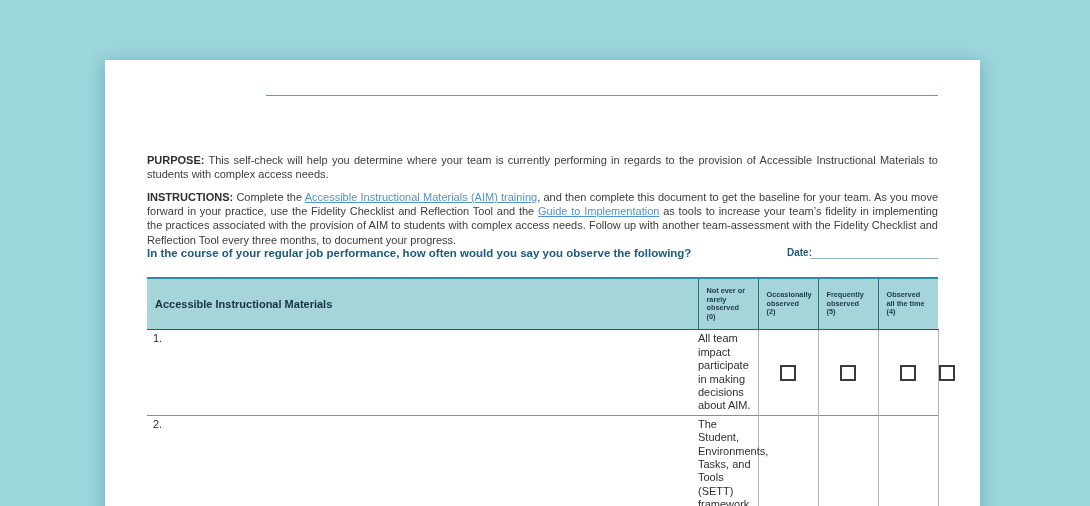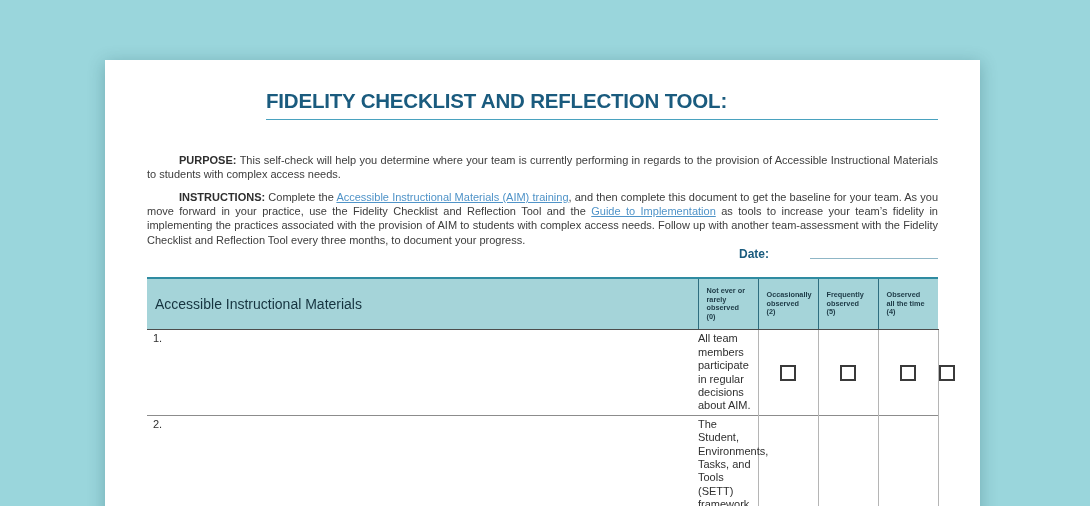--- a/index.html
+++ b/index.html
@@ -29,53 +29,53 @@
   }
   .titleblock{position:absolute;left:161px;top:29px;width:672px;}
   .doc-title{font-size:20.5px;font-weight:bold;color:#1a5b7e;letter-spacing:-0.2px;}
   .doc-subtitle{font-size:15.5px;font-weight:bold;color:#1a5b7e;margin-top:5px;}
   .title-rule{margin-top:6px;border-bottom:1.6px solid #4aa2bf;width:672px;}
   
   .para{
     position:absolute;left:42px;width:791px;
     font-size:11px;line-height:14.2px;color:#3c3c3c;text-align:justify;
   }
-  .para b{color:#2e2e2e;margin-left:32px;}
+  .para b{color:#2e2e2e;}
   .para a{color:#4f93c8;text-decoration:underline;cursor:pointer;}
   .p-purpose{top:93px;}
   .p-instructions{top:130px;}
   
   .question-row{position:absolute;left:42px;top:187px;width:791px;height:16px;}
   .question{
     position:absolute;left:0;top:0;
     font-size:11.5px;font-weight:bold;color:#1a5b7e;white-space:nowrap;
   }
   .date-label{
-    position:absolute;left:592px;top:0;
-    font-size:12px;font-weight:bold;color:#1a5b7e;
+    position:absolute;left:640px;top:0;
+    font-size:10px;font-weight:bold;color:#1a5b7e;
   }
   .date-line{
     position:absolute;left:663px;top:11px;width:128px;
     border-bottom:1.2px solid #8fb6c6;
   }
   
   .checklist{
     position:absolute;left:42px;top:217px;width:791px;
     border-collapse:collapse;table-layout:fixed;
     border-top:2px solid #2f8ba1;
   }
   .checklist col.c-desc{width:551px;}
   .checklist col.c-rate{width:60px;}
   .checklist thead th{
     background:#a5d4d9;height:29px;padding:8px;
     border-bottom:1.8px solid #4d4d4d;vertical-align:middle;text-align:left;
   }
   .checklist thead th + th{border-left:1px solid #2f6e80;}
   .th-first{
-    font-size:14px;font-weight:normal;color:#15333f;padding-left:6px;
+    font-size:11px;font-weight:bold;color:#15333f;padding-left:6px;
   }
   .th-rate{
     font-size:7.3px;font-weight:bold;color:#1d3a46;line-height:8.6px;
     padding:2px 2px 2px 6px;
   }
   .checklist tbody tr{border-bottom:1px solid #8c8c8c;}
   .checklist tbody td{padding:0;vertical-align:top;}
   .td-num{
     width:29px;font-size:11px;color:#2f2f2f;padding:2px 0 1px 6px !important;
   }
@@ -91,29 +91,29 @@
     border:2px solid #3a3a3a;vertical-align:middle;
   }
 </style>
 </head>
 <body>
 
 <div class="paper">
 
 
   <div class="titleblock">
-    <div class="doc-title">FIDELITY CHECKLIST AND REFLECTION TOOL:</div>
     <div class="title-rule"></div>
   </div>
 
   <div class="para p-purpose"><b>PURPOSE:</b><span> This self-check will help you determine where your team is currently performing in regards to the provision of Accessible Instructional Materials to students with complex access needs.</span></div>
 
   <div class="para p-instructions"><b>INSTRUCTIONS:</b><span> Complete the </span><a>Accessible Instructional Materials (AIM) training</a><span>, and then complete this document to get the baseline for your team. As you move forward in your practice, use the Fidelity Checklist and Reflection Tool and the </span><a>Guide to Implementation</a><span> as tools to increase your team’s fidelity in implementing the practices associated with the provision of AIM to students with complex access needs. Follow up with another team-assessment with the Fidelity Checklist and Reflection Tool every three months, to document your progress.</span></div>
 
   <div class="question-row">
+    <span class="question">In the course of your regular job performance, how often would you say you observe the following?</span>
     <span class="date-label">Date:</span>
     <span class="date-line"></span>
   </div>
 
   <table class="checklist">
     <colgroup>
       <col class="c-desc">
         <col class="c-rate">
         <col class="c-rate">
         <col class="c-rate">
@@ -124,21 +124,21 @@
         <th class="th-first" colspan="1">Accessible Instructional Materials</th>
         <th class="th-rate">Not ever or rarely observed (0)</th>
         <th class="th-rate">Occasionally observed (2)</th>
         <th class="th-rate">Frequently observed (5)</th>
         <th class="th-rate">Observed all the time (4)</th>
       </tr>
     </thead>
     <tbody>
         <tr style="height: 18px;">
     <td class="td-num">1.</td>
-    <td class="td-text">All team members participate in regular decisions about AIM.</td>
+    <td class="td-text">All team impact participate in making decisions about AIM.</td>
     <td class="td-box"><span class="cbx"></span></td>
     <td class="td-box"><span class="cbx"></span></td>
     <td class="td-box"><span class="cbx"></span></td>
     <td class="td-box"><span class="cbx"></span></td>
   </tr>
         <tr style="height: 40px;">
     <td class="td-num">2.</td>
     <td class="td-text">The Student, Environments, Tasks, and Tools (SETT) framework is used by the team to assess how student characteristics, the environment, learning tasks, and tools impact the student’s access to instruction and assessment.</td>
     <td class="td-box"></td>
     <td class="td-box"></td>

